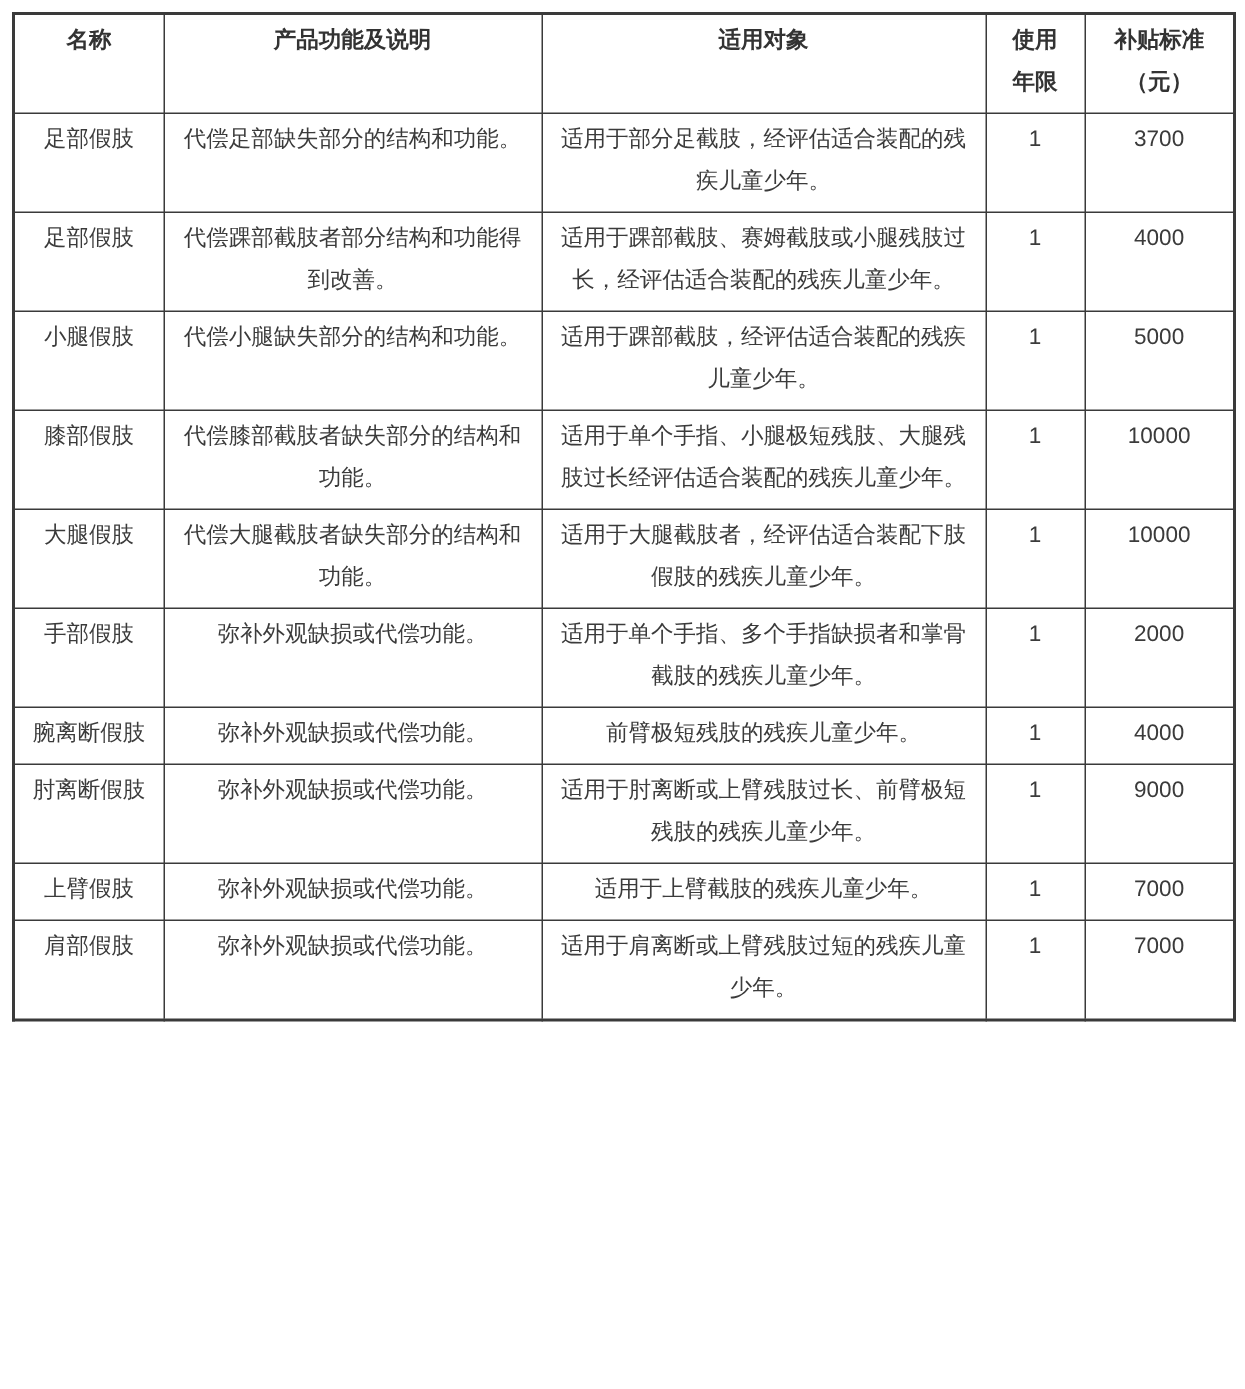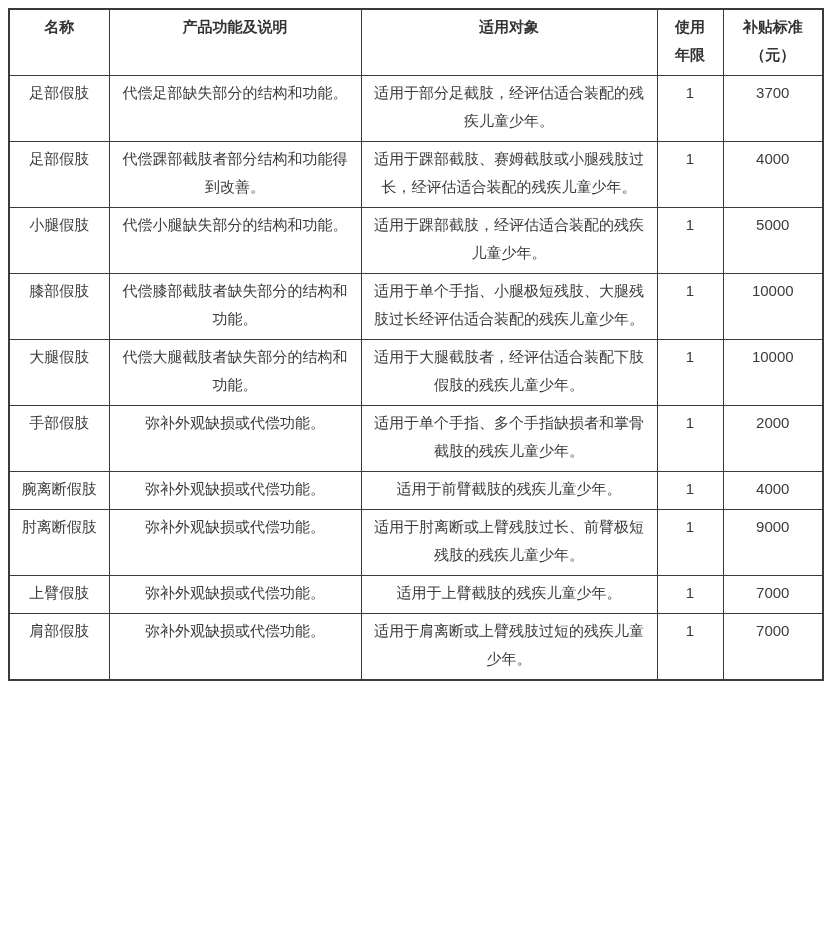--- a/index.html
+++ b/index.html
@@ -110,21 +110,21 @@
       <tr>
         <td>手部假肢</td>
         <td>弥补外观缺损或代偿功能。</td>
         <td>适用于单个手指、多个手指缺损者和掌骨截肢的残疾儿童少年。</td>
         <td>1</td>
         <td>2000</td>
       </tr>
       <tr>
         <td>腕离断假肢</td>
         <td>弥补外观缺损或代偿功能。</td>
-        <td>适用于前臂截肢的残疾儿童少年。</td>
+        <td>前臂极短残肢的残疾儿童少年。</td>
         <td>1</td>
         <td>4000</td>
       </tr>
       <tr>
         <td>肘离断假肢</td>
         <td>弥补外观缺损或代偿功能。</td>
         <td>适用于肘离断或上臂残肢过长、前臂极短残肢的残疾儿童少年。</td>
         <td>1</td>
         <td>9000</td>
       </tr>

